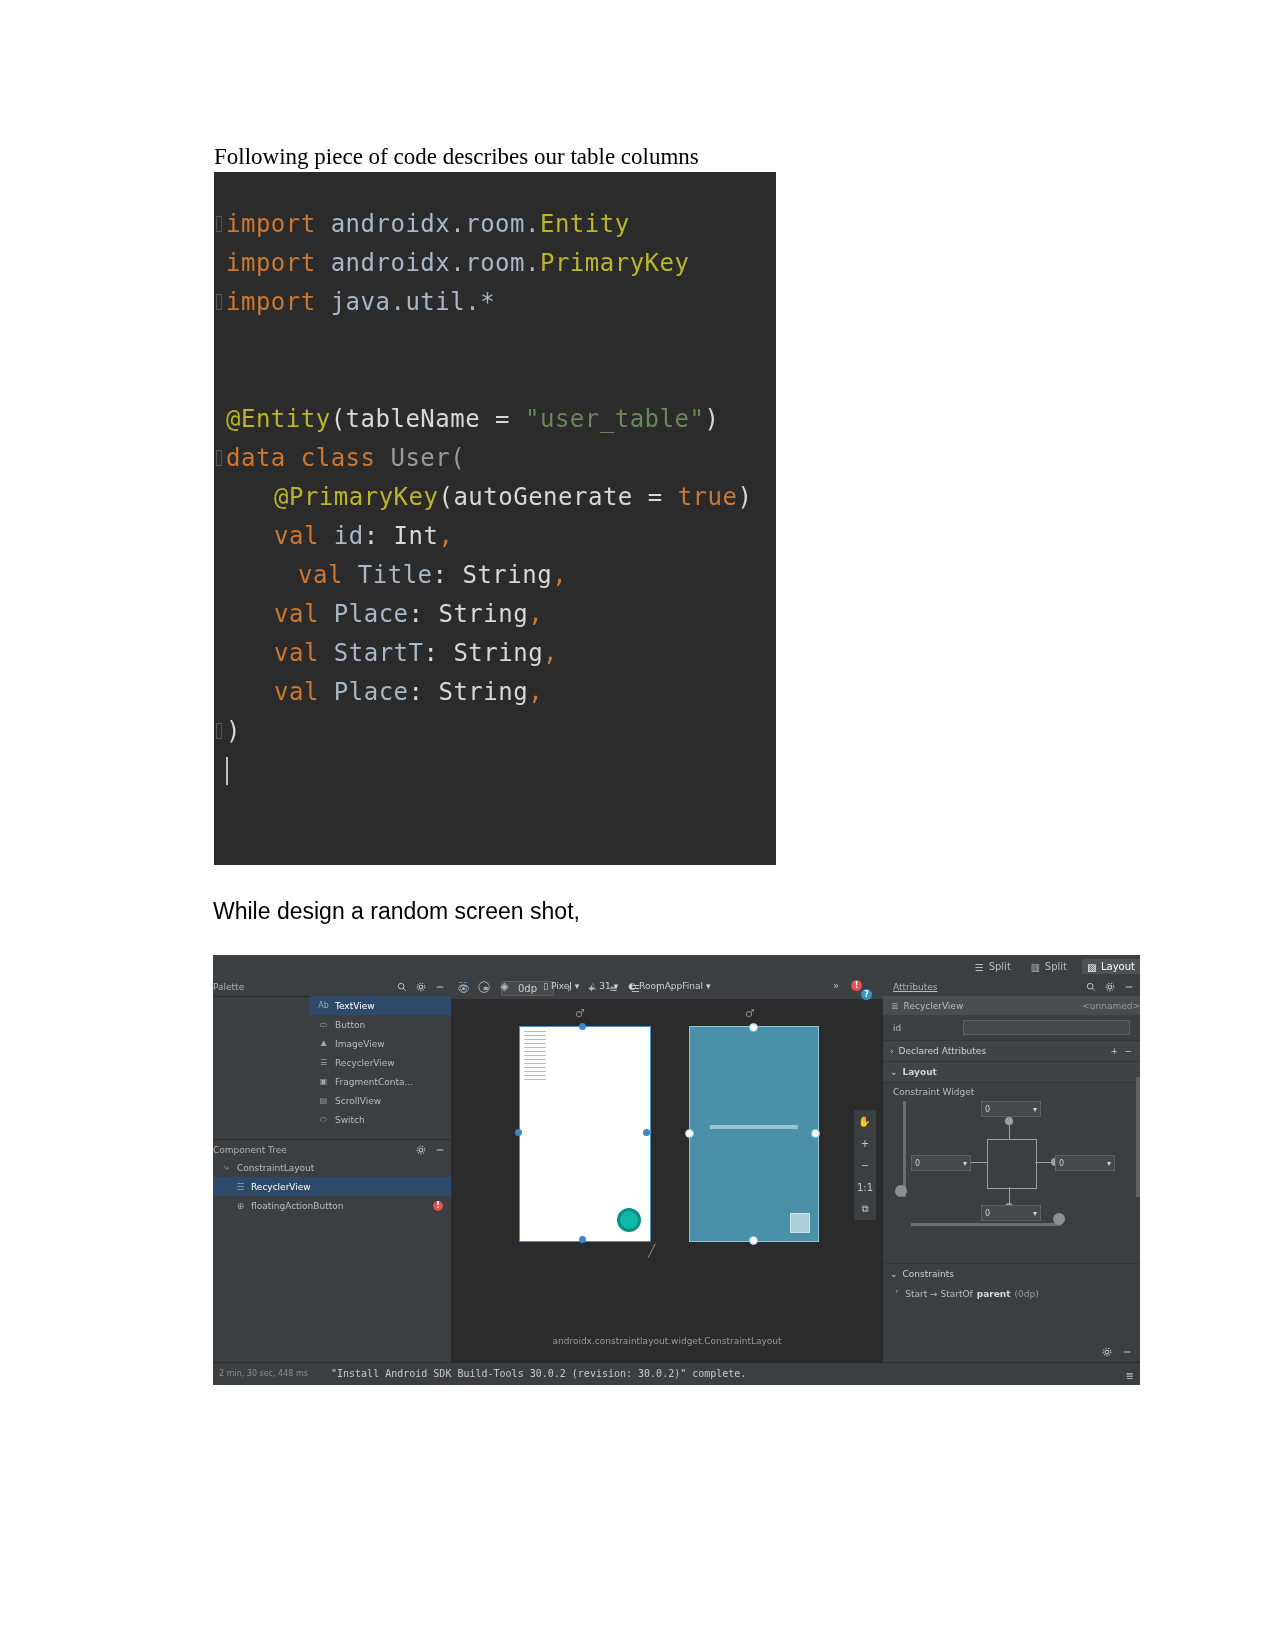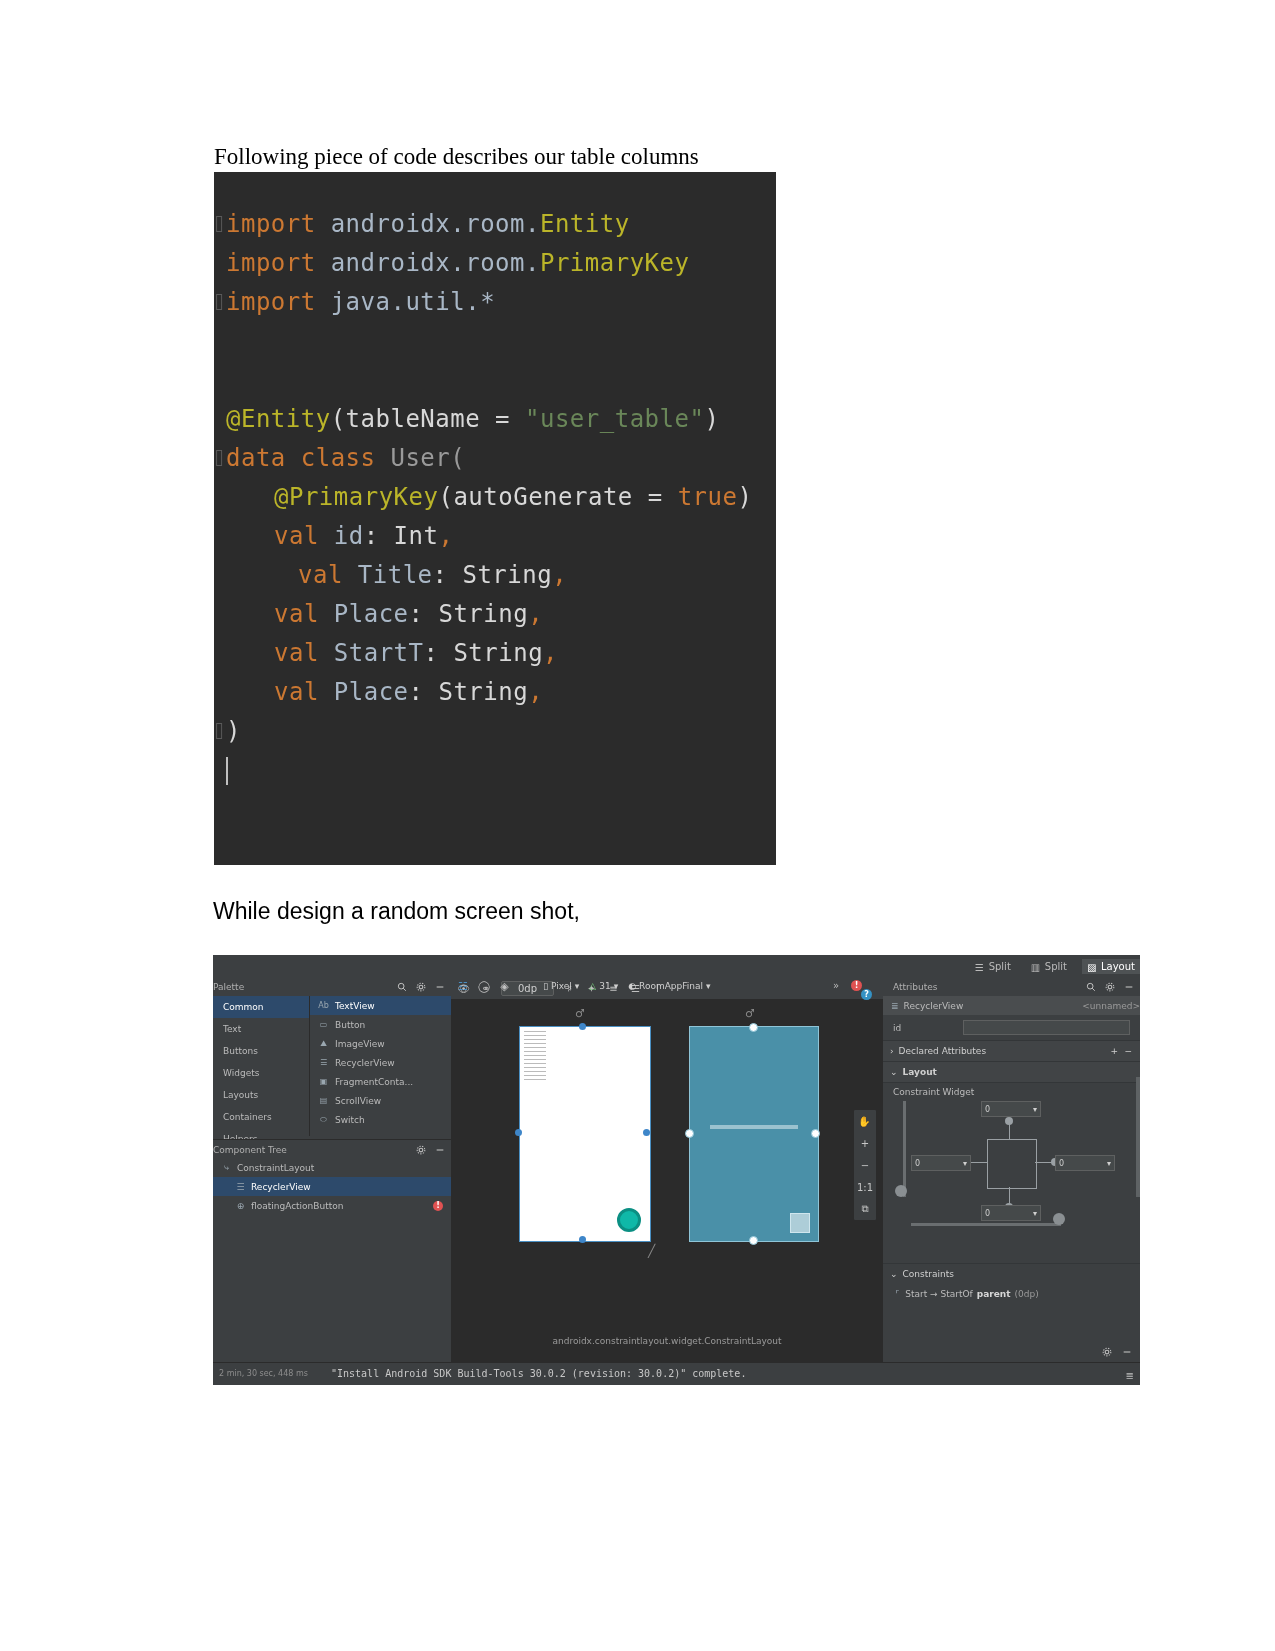--- a/index.html
+++ b/index.html
@@ -91,21 +91,21 @@
   .render-phone{position:absolute;background:#4a90a8;border:1px solid #8fc5d8;}
   .handle{position:absolute;width:7px;height:7px;border-radius:50%;background:#3e86c9;}
   .handle.w{background:#ffffff;border:1px solid #8fc5d8;}
   .pin{position:absolute;color:#8a8a8a;font-size:11px;}
   .zoomctl{position:absolute;right:6px;top:110px;width:22px;background:#3c3f41;border:1px solid #2b2b2b;border-radius:2px;display:flex;flex-direction:column;align-items:center;}
   .zoomctl div{height:22px;display:flex;align-items:center;justify-content:center;font-size:10px;color:#c8c8c8;width:100%;}
   .fqcn{position:absolute;left:0;bottom:16px;width:432px;text-align:center;font-size:9px;color:#9a9a9a;}
 
   
   .attr-panel{position:absolute;left:670px;top:0;width:257px;height:385px;background:#3c3f41;}
-  .attr-head{position:absolute;left:0;top:0;width:257px;height:19px;display:flex;align-items:center;border-bottom:1px solid #0f766e;}
+  .attr-head{position:absolute;left:0;top:0;width:257px;height:19px;display:flex;align-items:center;border-bottom:1px solid #0f766e;text-decoration:underline;}
   .attr-sel{position:absolute;left:0;top:19px;width:257px;height:19px;background:#4a4d4f;display:flex;align-items:center;gap:5px;padding-left:8px;font-size:9px;}
   .attr-row{position:absolute;left:0;width:257px;height:21px;display:flex;align-items:center;font-size:9px;color:#bbbbbb;}
   .attr-label{margin-left:10px;width:70px;}
   .attr-input{flex:1;margin-right:10px;height:13px;background:#45494a;border:1px solid #5e6060;}
   .sec-row{position:absolute;left:0;width:257px;height:20px;display:flex;align-items:center;font-size:9px;color:#cfcfcf;border-top:1px solid #333638;border-bottom:1px solid #333638;background:#414446;}
   .cw-box{position:absolute;border:1px solid #9aa0a4;}
   .spin{position:absolute;height:14px;background:#45494a;border:1px solid #5e6060;display:flex;align-items:center;justify-content:space-between;font-size:8px;color:#cfcfcf;padding:0 3px;}
 
   
   .as-bottom{position:absolute;left:0;top:407px;width:927px;height:23px;background:#3c3f41;border-top:1px solid #2b2b2b;}
@@ -181,29 +181,20 @@
             <svg width="10" height="10" viewBox="0 0 12 12">
                 <circle cx="6" cy="6" r="2.2" fill="none" stroke="#c0c0c0" stroke-width="1.3"></circle>
                 <circle cx="6" cy="6" r="4.6" fill="none" stroke="#c0c0c0" stroke-width="1.3" stroke-dasharray="1.6 1.6"></circle>
               </svg>
             <svg width="10" height="10" viewBox="0 0 12 12">
                 <line x1="2" y1="6" x2="10" y2="6" stroke="#c0c0c0" stroke-width="1.3"></line>
               </svg>
           </span>
         </div>
 
-        <div class="palette-cats" id="palette-cats">
-            <div class="cat sel">Common</div>
-            <div class="cat">Text</div>
-            <div class="cat">Buttons</div>
-            <div class="cat">Widgets</div>
-            <div class="cat">Layouts</div>
-            <div class="cat">Containers</div>
-            <div class="cat">Helpers</div>
-          </div>
         <div class="palette-items" id="palette-items">
             <div class="pit sel">
               <span class="pic">Ab</span>
               <span>TextView</span>
             </div>
             <div class="pit">
               <span class="pic">▭</span>
               <span>Button</span>
             </div>
             <div class="pit">

